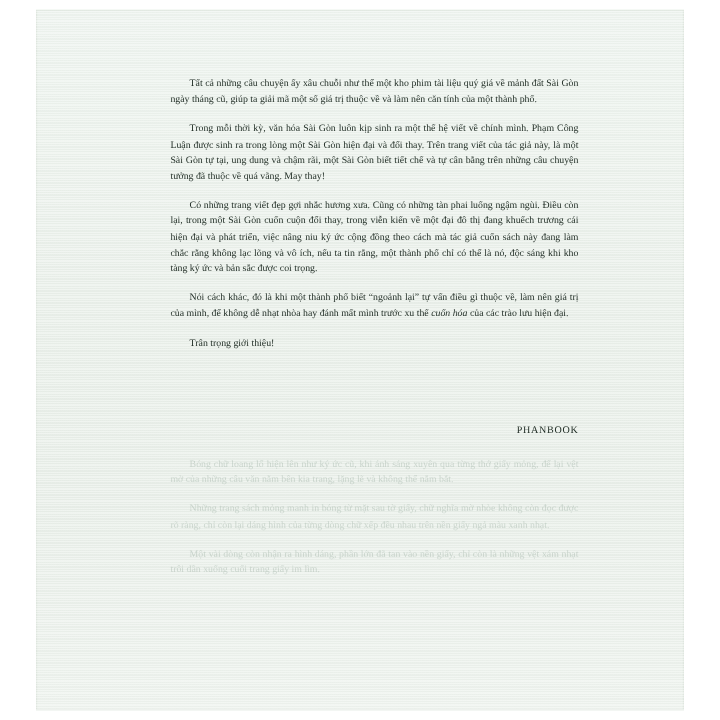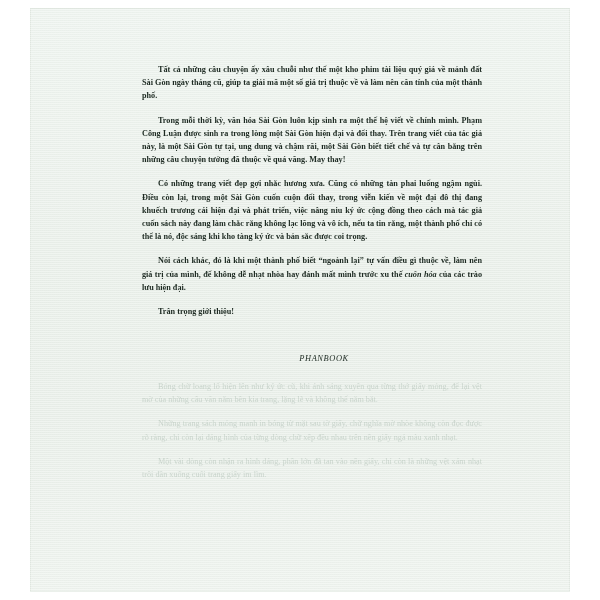--- a/index.html
+++ b/index.html
@@ -45,35 +45,33 @@
     top: 55px;
     width: 340px;
     color: #1d2a22;
     font-size: 8.2px;
     line-height: 13.2px;
     text-align: justify;
   }
   .text-block p {
     margin: 0 0 11px 0;
     text-indent: 16px;
-    font-weight: bold;
   }
   .text-block p.last-para {
     margin-bottom: 14px;
   }
   .signature {
     position: absolute;
-    left: 124px;
+    left: 112px;
     top: 346px;
     width: 340px;
-    text-align: center;
+    text-align: right;
     font-size: 8.4px;
     letter-spacing: 0.6px;
     color: #1d2a22;
-    font-style: italic;
   }
   .ghost {
     position: absolute;
     left: 112px;
     top: 372px;
     width: 340px;
     color: rgba(120, 145, 128, 0.30);
     font-size: 8.2px;
     line-height: 13.2px;
     text-align: justify;

